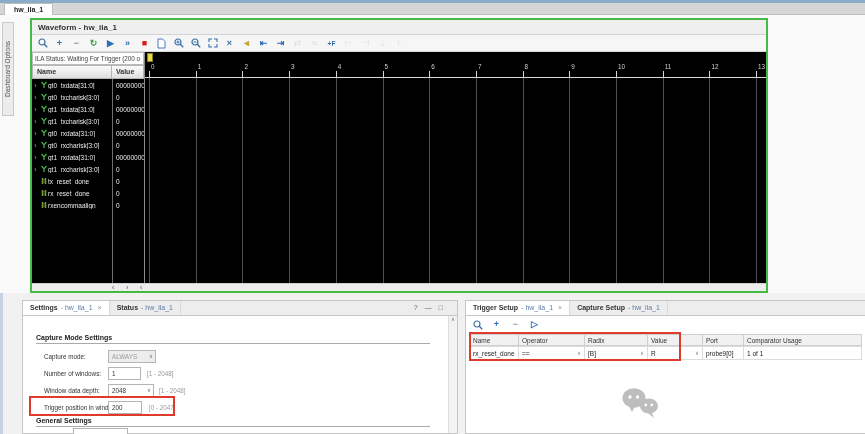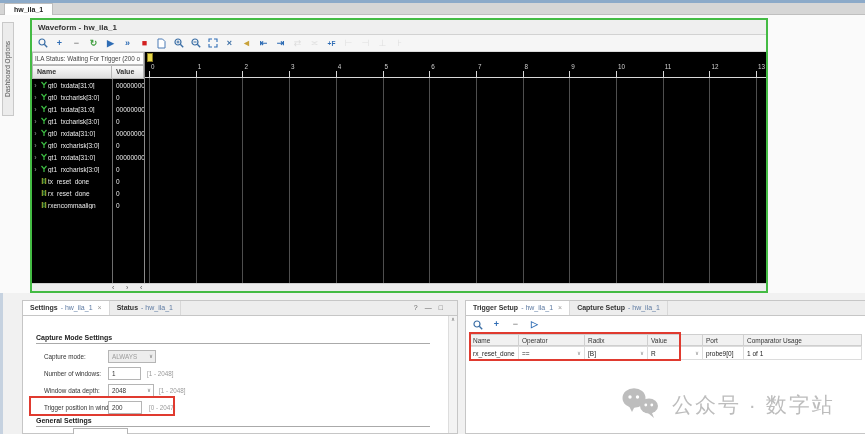--- a/index.html
+++ b/index.html
@@ -390,14 +390,13 @@
       <ellipse cx="12" cy="11" rx="11.5" ry="9.8" fill="#bdbdbd"></ellipse>
       <polygon points="7,19 10,25 13,19" fill="#bdbdbd"></polygon>
       <circle cx="8" cy="10" r="1.7" fill="#fff"></circle>
       <circle cx="15.5" cy="10" r="1.7" fill="#fff"></circle>
       <ellipse cx="27" cy="19" rx="9" ry="7.6" fill="#bdbdbd"></ellipse>
       <polygon points="30,26 32,31 26,26" fill="#bdbdbd"></polygon>
       <circle cx="23.8" cy="18" r="1.4" fill="#fff"></circle>
       <circle cx="29.8" cy="18" r="1.4" fill="#fff"></circle>
     </svg>
   </span>
-  <span class="wm-text">公众号 · 数字站</span>
 </div>
 
 </body></html>

